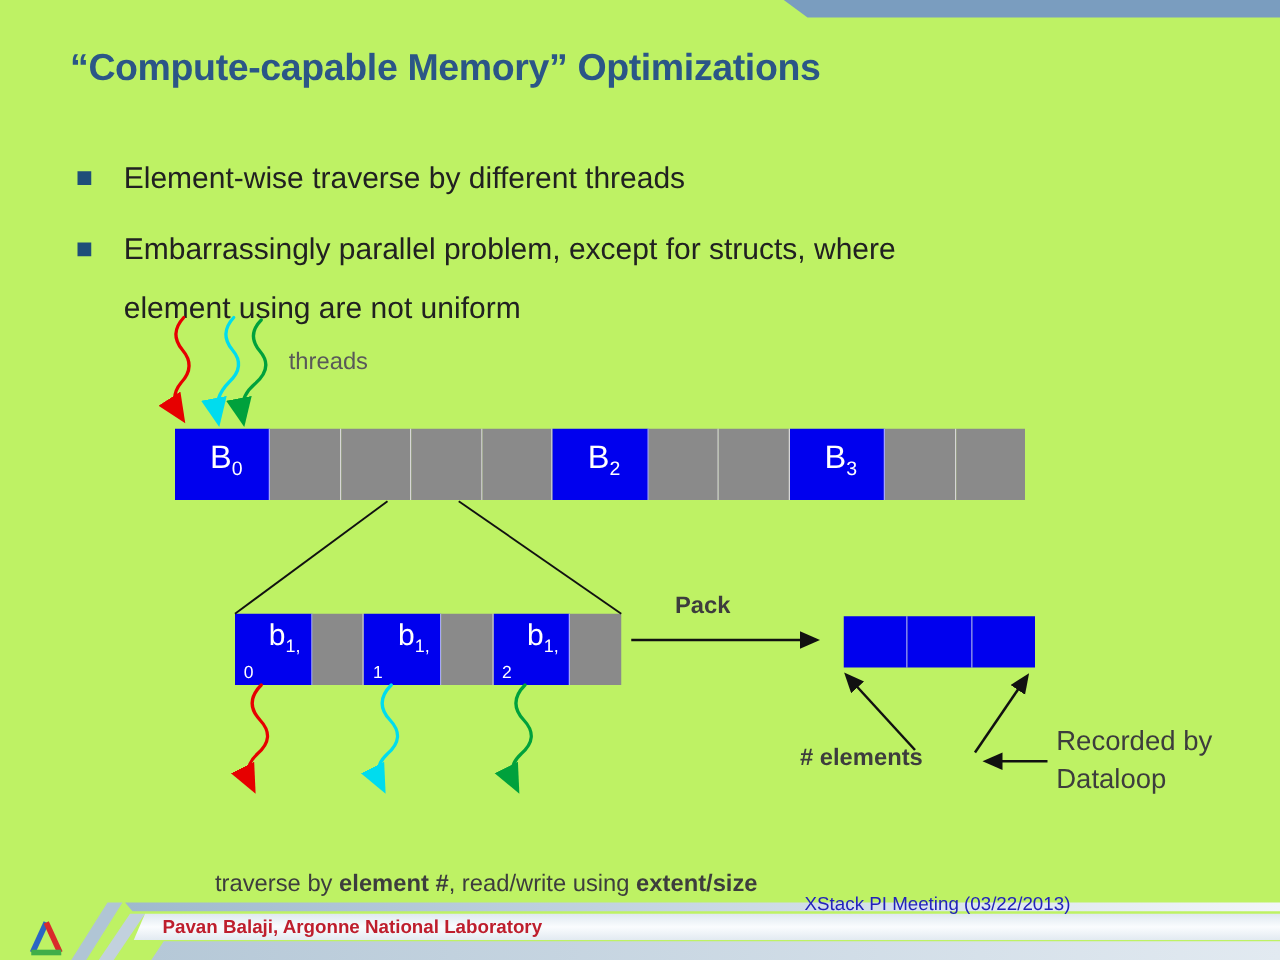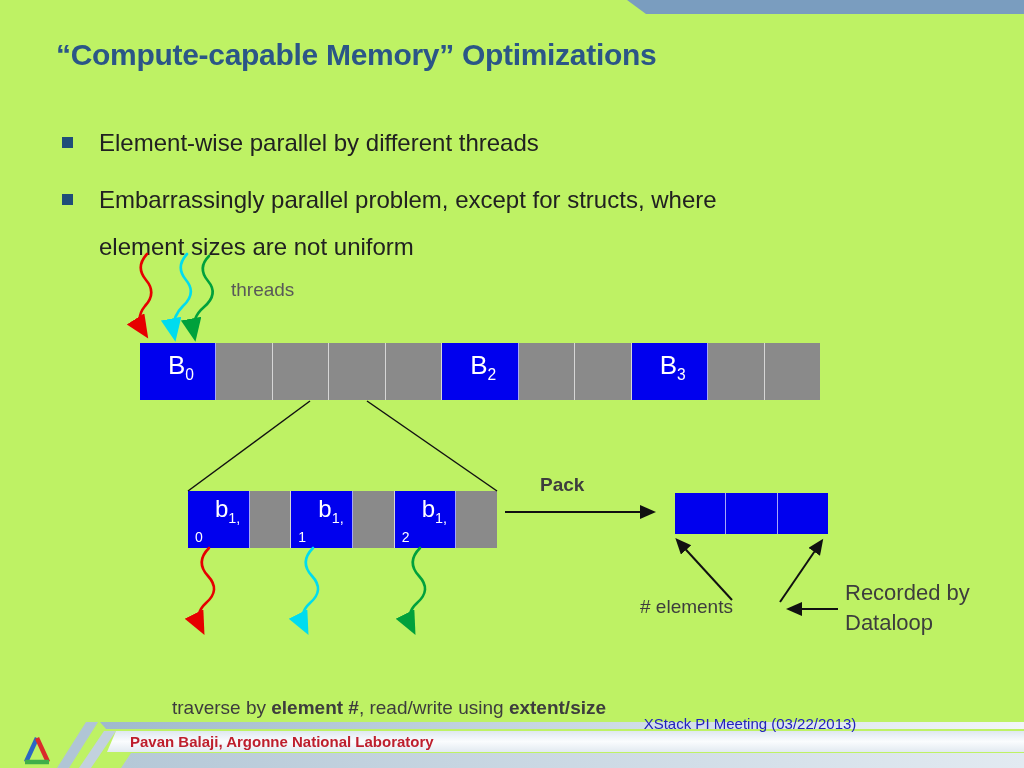--- a/index.html
+++ b/index.html
@@ -32,45 +32,45 @@
   .cell{flex:1;position:relative;border-right:1px solid rgba(255,255,255,0.65);}
   .cell:last-child{border-right:none;}
   .cell.blue{background:var(--blue-cell);padding-left:20px;}
   .cell.gray{background:var(--gray-cell);}
   .clabel{display:block;padding:9px 0 0 8px;font-size:26px;color:#ffffff;line-height:1;}
   .sub-bar .clabel{padding:6px 0 0 7px;font-size:24px;}
   .clabel sub{font-size:0.60em;line-height:0;}
   .clabel2{position:absolute;left:7px;bottom:4px;font-size:14px;color:#ffffff;line-height:1;}
   .pack-label{position:absolute;left:540px;top:474px;width:90px;text-align:left;
     font-size:19px;font-weight:700;color:var(--label-gray);}
-  .elements-label{position:absolute;left:640px;top:596px;font-size:19px;font-weight:400;color:var(--label-gray);}
+  .elements-label{position:absolute;left:640px;top:596px;font-size:19px;font-weight:700;color:var(--label-gray);}
   .recorded-label{position:absolute;left:845px;top:578px;width:150px;font-size:22px;line-height:30px;color:var(--label-gray);}
   .caption{position:absolute;left:172px;top:697px;font-size:19px;color:var(--label-gray);z-index:6;white-space:nowrap;}
   .caption .b{font-weight:700;}
   .overlay{position:absolute;left:0;top:0;z-index:5;pointer-events:none;}
   .footer-left{position:absolute;left:130px;top:733px;font-size:15px;font-weight:700;color:var(--footer-red);z-index:6;}
   .footer-right{position:absolute;left:600px;top:715px;width:300px;text-align:center;
     font-size:15px;font-weight:400;color:var(--footer-blue);z-index:6;}
 </style>
 </head>
 <body>
 
 <div class="slide">
 
   <h1 class="title">“Compute-capable Memory” Optimizations</h1>
 
   <div class="bullets" id="bullets">
       <div class="bullet">
         <span class="bsq"></span>
-        <div class="bline">Element-wise parallel by different threads</div>
+        <div class="bline">Element-wise traverse by different threads</div>
       </div>
       <div class="bullet">
         <span class="bsq"></span>
         <div class="bline">Embarrassingly parallel problem, except for structs, where</div>
-        <div class="bline">element sizes are not uniform</div>
+        <div class="bline">element using are not uniform</div>
       </div>
     </div>
 
   <div class="threads-label">threads</div>
 
   <div class="bar main-bar" id="main-bar">
       <div class="cell blue">
         <span class="clabel"><span>B</span><sub>0</sub></span>
       </div>
       <div class="cell gray"></div>

